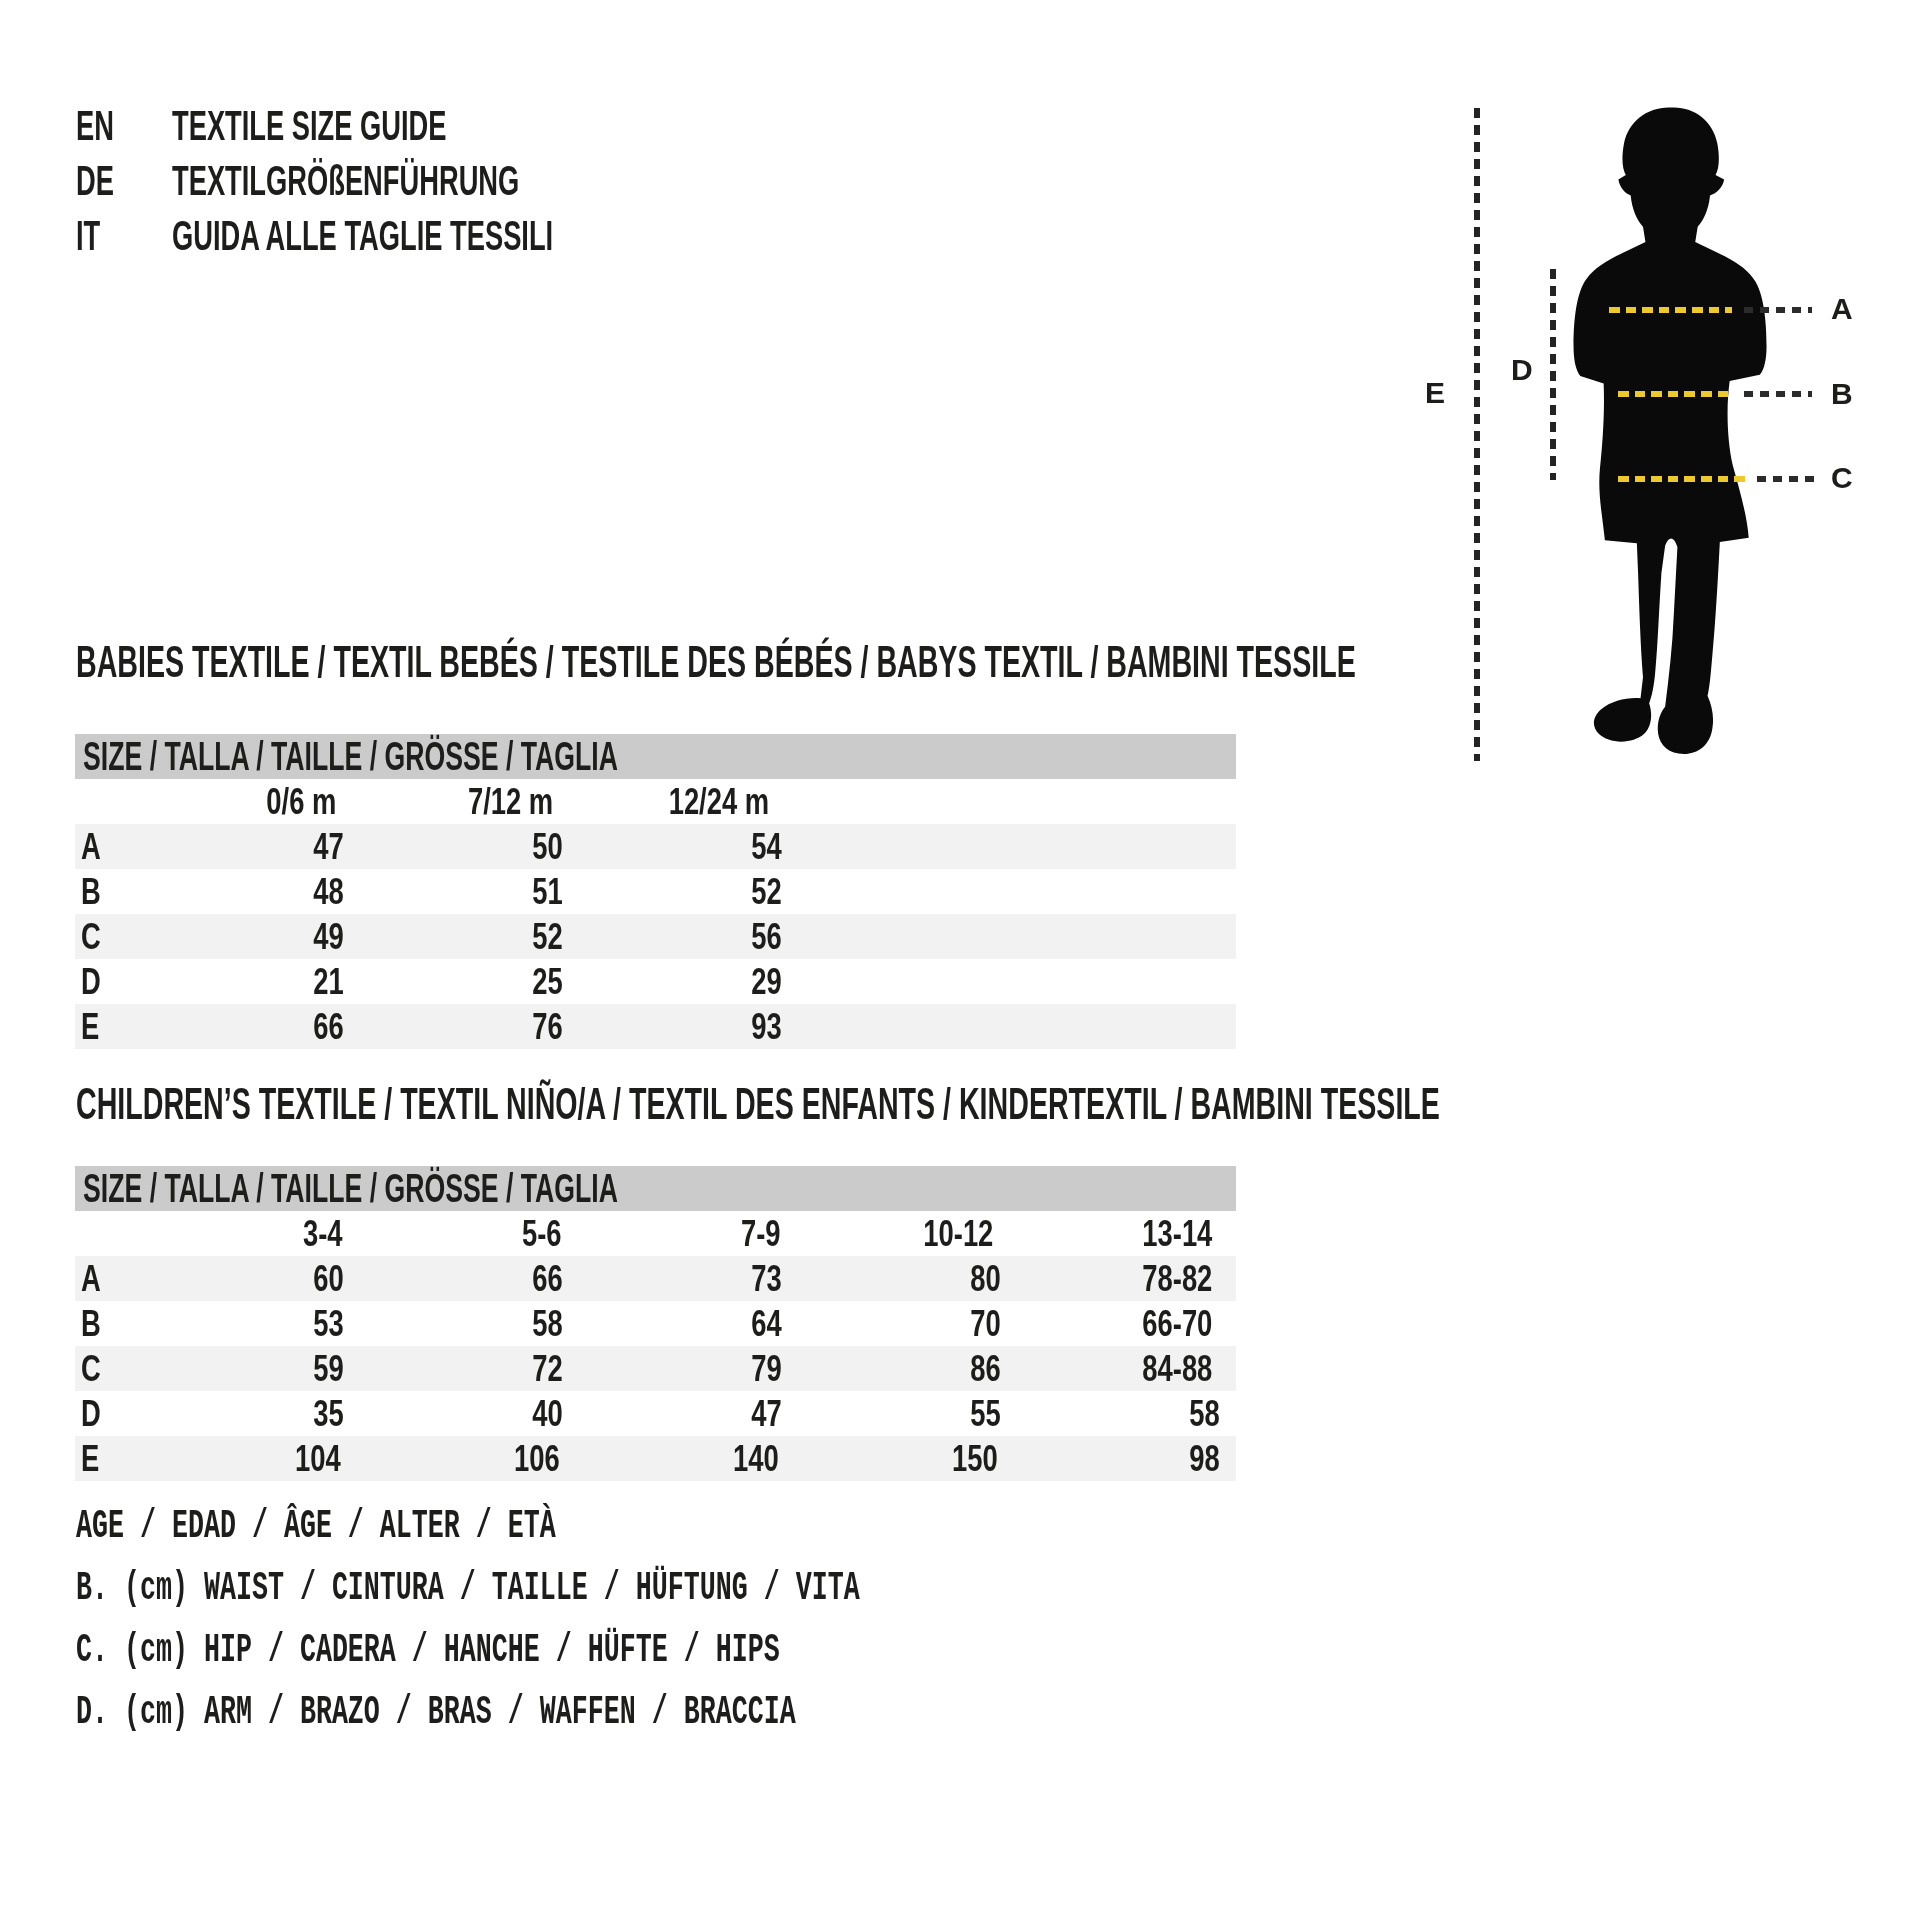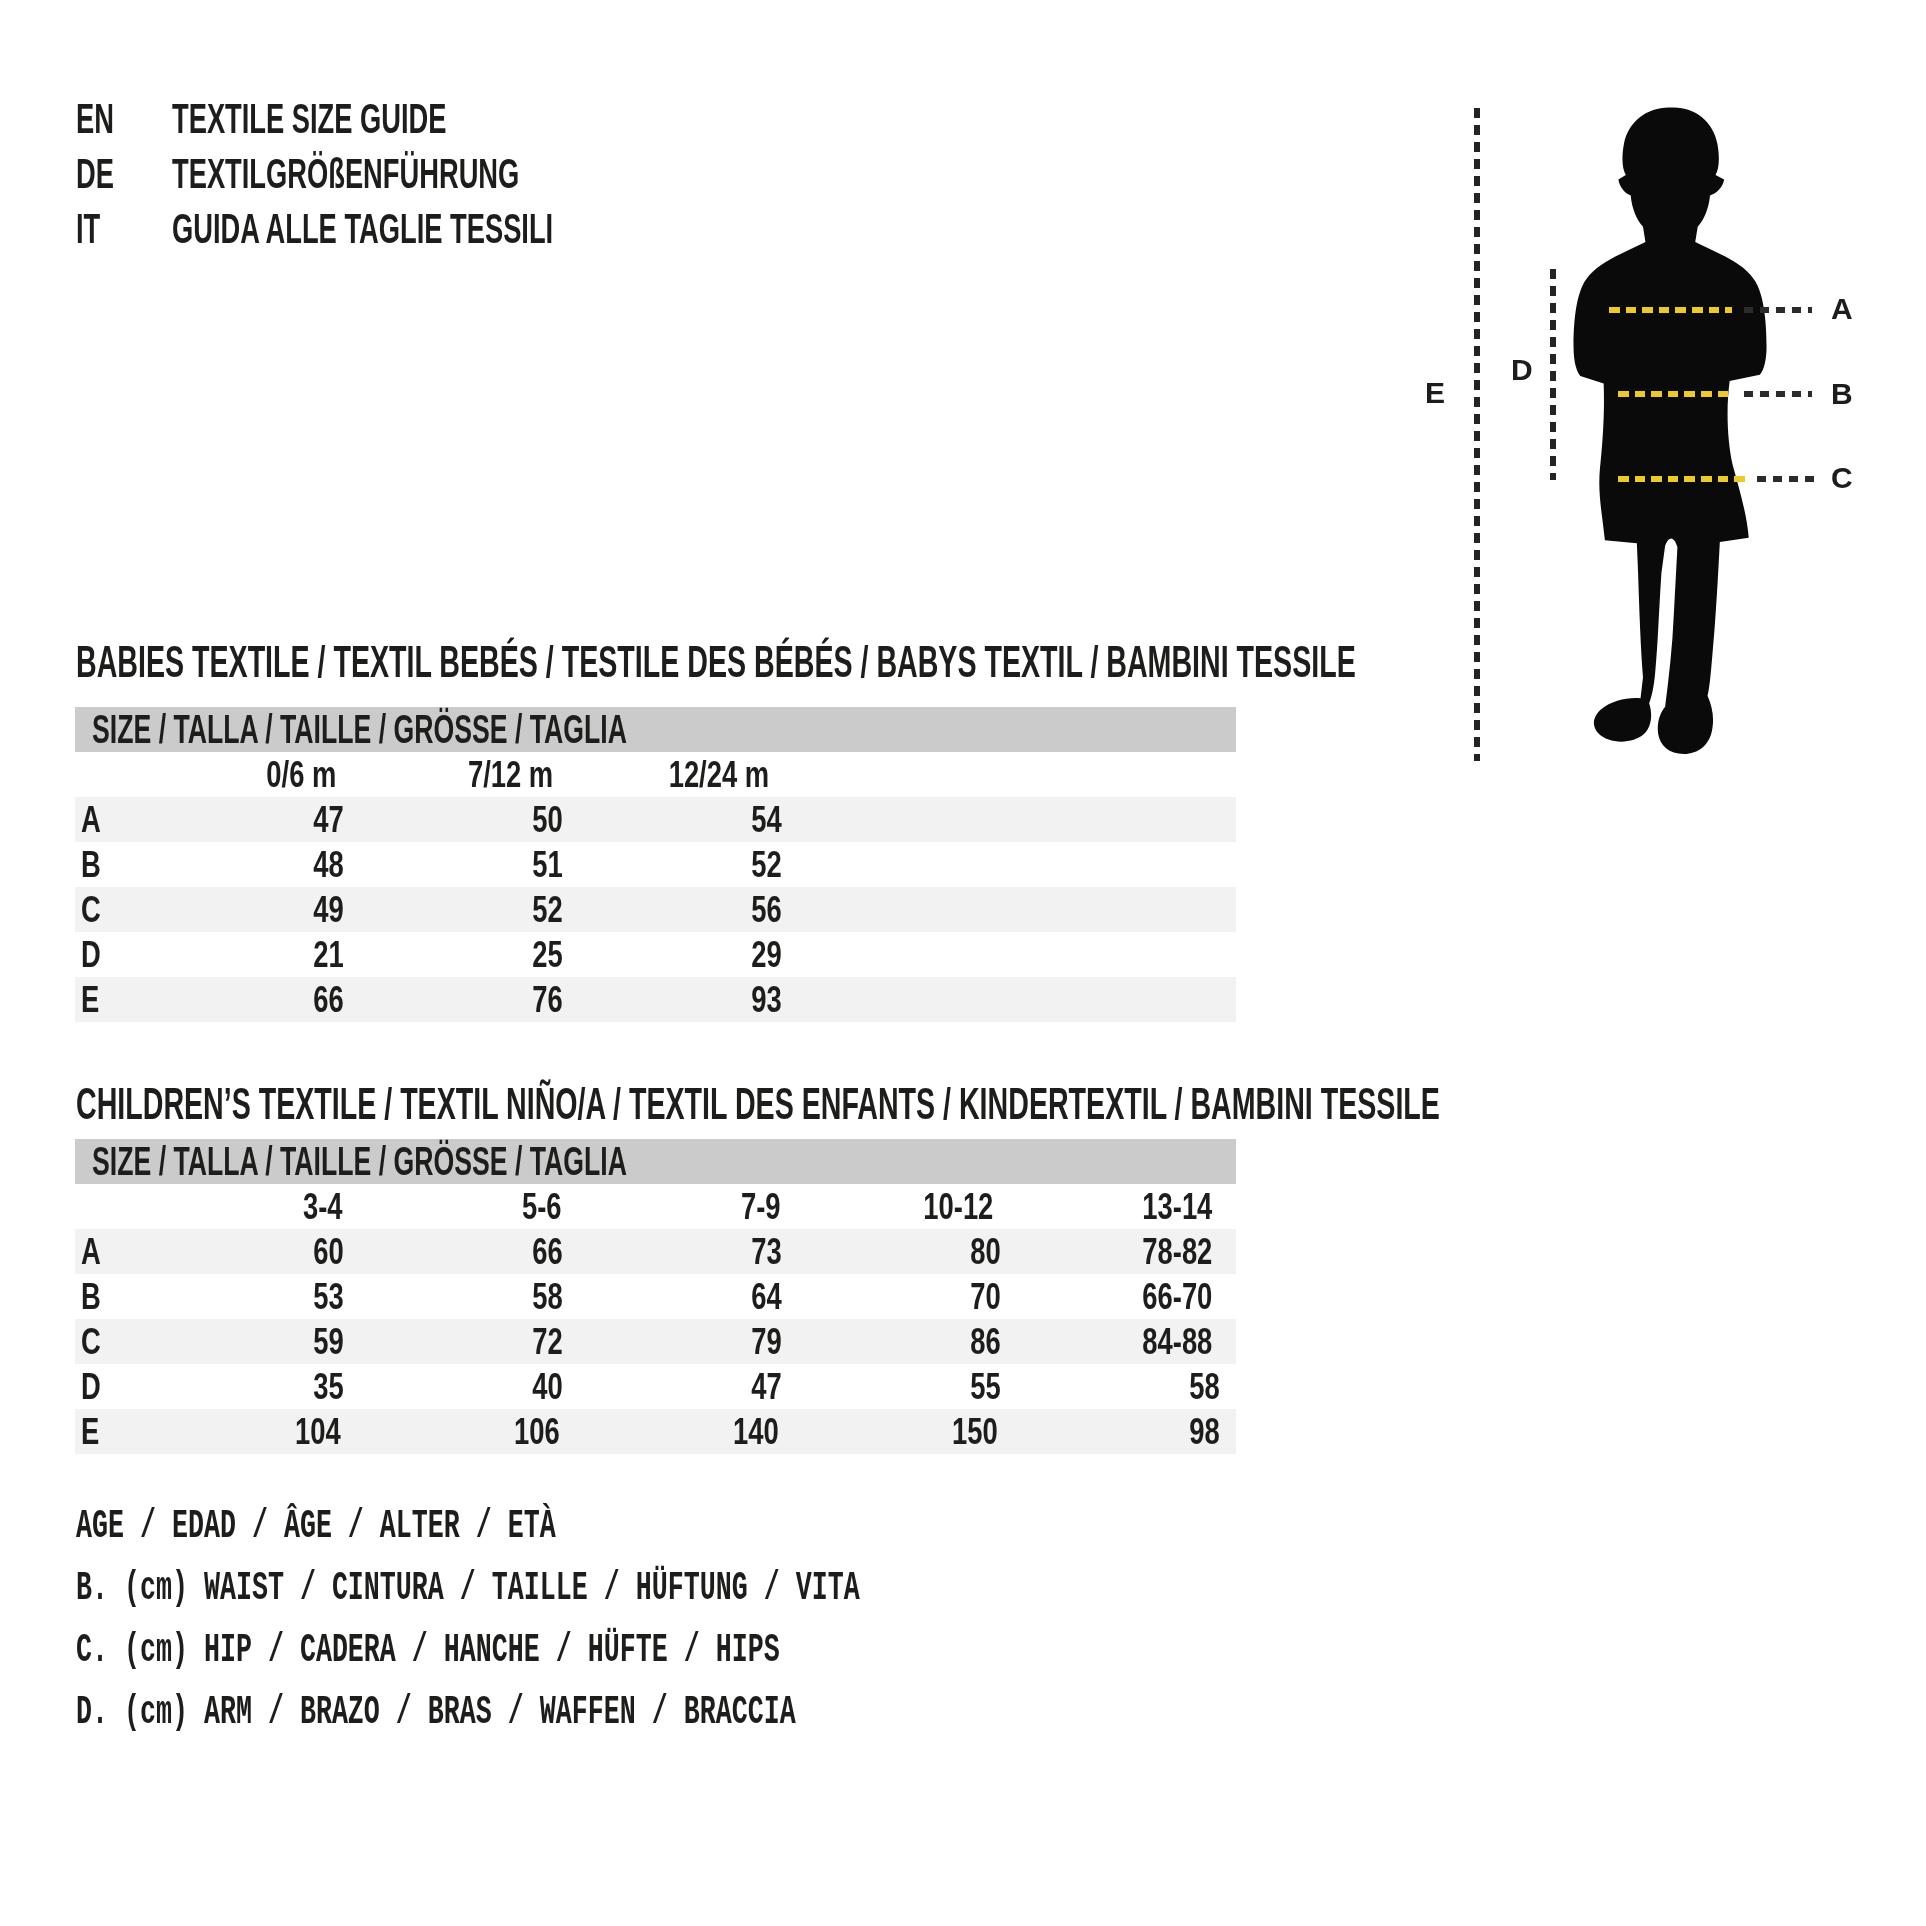--- a/index.html
+++ b/index.html
@@ -13,32 +13,32 @@
     color: #1d1d1b;
     overflow: hidden;
   }
   
   .sx  { display: inline-block; white-space: nowrap; transform: scaleX(0.65); transform-origin: 0 50%; }
   .sxc { display: inline-block; white-space: nowrap; transform: scaleX(0.74); transform-origin: 50% 50%; }
   .sxl { display: inline-block; white-space: nowrap; transform: scaleX(0.74); transform-origin: 0 50%; }
 
   
   .langs { position: absolute; left: 76px; top: 95px; font-size: 42px; }
-  .lang-row { display: flex; height: 55px; align-items: flex-start; }
+  .lang-row { display: flex; height: 55px; align-items: flex-end; }
   .lang-code { display: inline-block; width: 96px; flex: 0 0 96px; }
 
   
   .section-heading { position: absolute; left: 76px; font-size: 44px; line-height: 44px; }
 
   
   .size-table { position: absolute; left: 75px; width: 1161px; }
   .size-bar {
     height: 45px; background: #cbcbcb;
-    display: flex; align-items: center; padding-left: 17px;
-    font-size: 41px; box-sizing: border-box;
+    display: flex; align-items: center; padding-left: 8px;
+    font-size: 41px; box-sizing: border-box; margin-top: 27px;
   }
   .trow { display: grid; align-items: center; height: 45px; }
   .cols3 { grid-template-columns: 55px repeat(3, 219px); }
   .cols5 { grid-template-columns: 55px repeat(5, 219px); }
   .trow.shade { background: #f2f2f2; }
   .cell { text-align: right; font-size: 37px; }
   .cell.letter { text-align: left; padding-left: 6.2px; }
 
   
   .legend { position: absolute; left: 76px; top: 1503px; font-size: 41px; }

